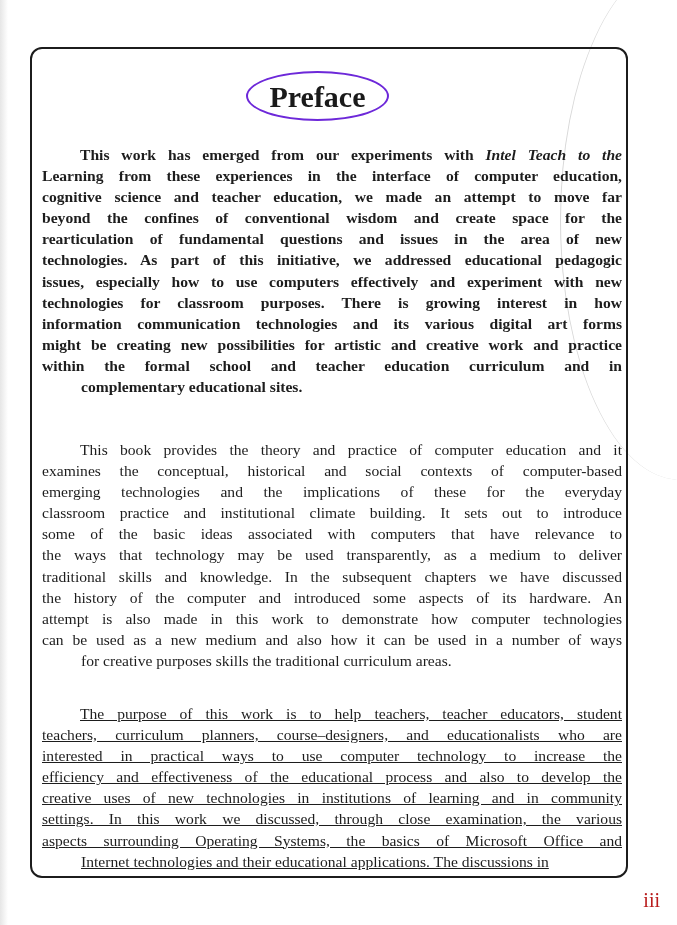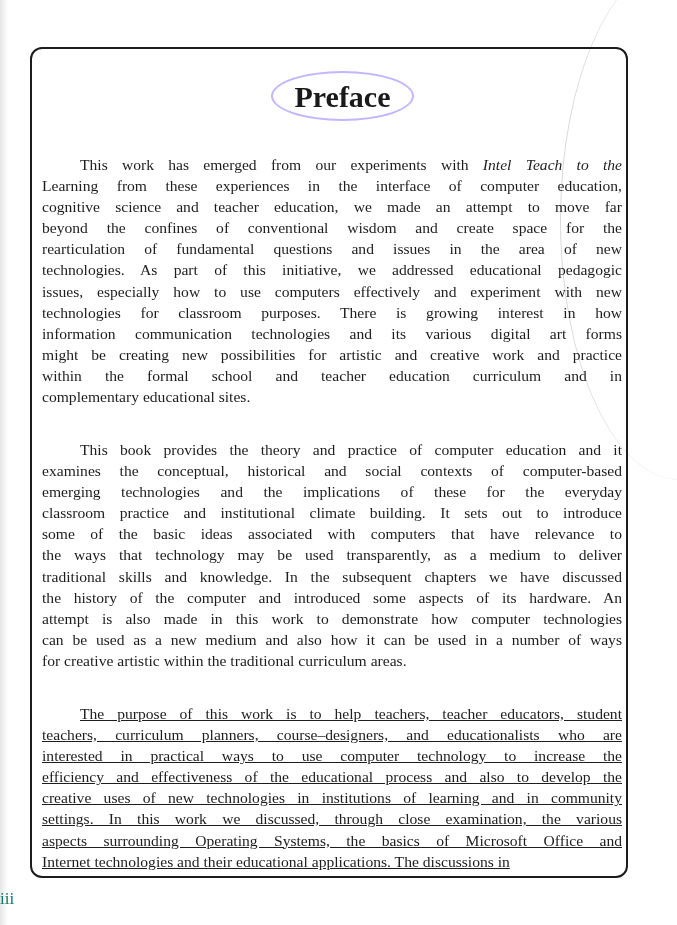--- a/index.html
+++ b/index.html
@@ -34,25 +34,25 @@
       left: 30px;
       top: 47px;
       width: 598px;
       height: 831px;
       border: 2px solid #1c1c1c;
       border-radius: 12px;
       box-sizing: border-box;
     }
     .title-wrap {
       position: absolute;
-      left: 271px;
+      left: 246px;
       top: 71px;
       width: 143px;
       height: 50px;
-      border: 2px solid #c4b5fd;
+      border: 2px solid #6d28d9;
       border-radius: 50%;
       box-sizing: border-box;
       display: flex;
       align-items: center;
       justify-content: center;
     }
     .title {
       font-family: "Liberation Serif", "DejaVu Serif", serif;
       font-weight: bold;
       font-size: 30px;
@@ -63,43 +63,44 @@
     }
     .body-text {
       position: absolute;
       left: 42px;
       width: 580px;
       font-size: 15.6px;
       line-height: 21.1px;
       text-align: justify;
       color: #1d1d1d;
     }
-    #p1 { top: 154px; }
+    #p1 { top: 144px; font-weight: bold; }
     #p2 { top: 439px; }
     #p3 { top: 703px; text-decoration: underline; }
     .line {
       display: block;
       text-align: justify;
       text-align-last: justify;
       white-space: nowrap;
     }
     .line.last {
       text-align-last: left;
+      margin-left: 39px;
     }
     .line.first {
       padding-left: 38px;
     }
     .page-number {
       position: absolute;
       left: 0;
       width: 660px;
       top: 889px;
-      text-align: left;
-      font-size: 17px;
-      color: #0f766e;
+      text-align: right;
+      font-size: 20px;
+      color: #b91c1c;
     }
   </style>
 </head>
 <body>
 
 <div class="scan-edge"></div>
 <div class="scan-curve"></div>
 
 <div class="frame"></div>
 
@@ -125,21 +126,21 @@
     <span class="line first">This book provides the theory and practice of computer education and it</span>
     <span class="line">examines the conceptual, historical and social contexts of computer-based</span>
     <span class="line">emerging technologies and the implications of these for the everyday</span>
     <span class="line">classroom practice and institutional climate building.  It sets out to introduce</span>
     <span class="line">some of the basic ideas associated with computers that have relevance to</span>
     <span class="line">the ways that technology may be used transparently, as a medium to deliver</span>
     <span class="line">traditional skills and knowledge.  In the subsequent chapters we have discussed</span>
     <span class="line">the history of the computer and introduced some aspects of its hardware.  An</span>
     <span class="line">attempt is also made in this work to demonstrate how computer technologies</span>
     <span class="line">can be used as a new medium  and also how it can be used in a number of ways</span>
-    <span class="line last">for creative artistic within the traditional curriculum areas.</span>
+    <span class="line last">for creative purposes skills the traditional curriculum areas.</span>
   </div>
 <div class="body-text" id="p3">
     <span class="line first">The purpose of this work is to help teachers, teacher educators, student</span>
     <span class="line">teachers, curriculum planners, course–designers, and educationalists who are</span>
     <span class="line">interested in practical ways to use computer technology to increase the</span>
     <span class="line">efficiency and effectiveness of the educational process and also to develop the</span>
     <span class="line">creative uses of new technologies in institutions of learning and in community</span>
     <span class="line">settings.  In this work we discussed, through close examination, the various</span>
     <span class="line">aspects surrounding Operating Systems, the basics of Microsoft Office and</span>
     <span class="line last">Internet technologies and their educational applications.  The discussions in</span>

